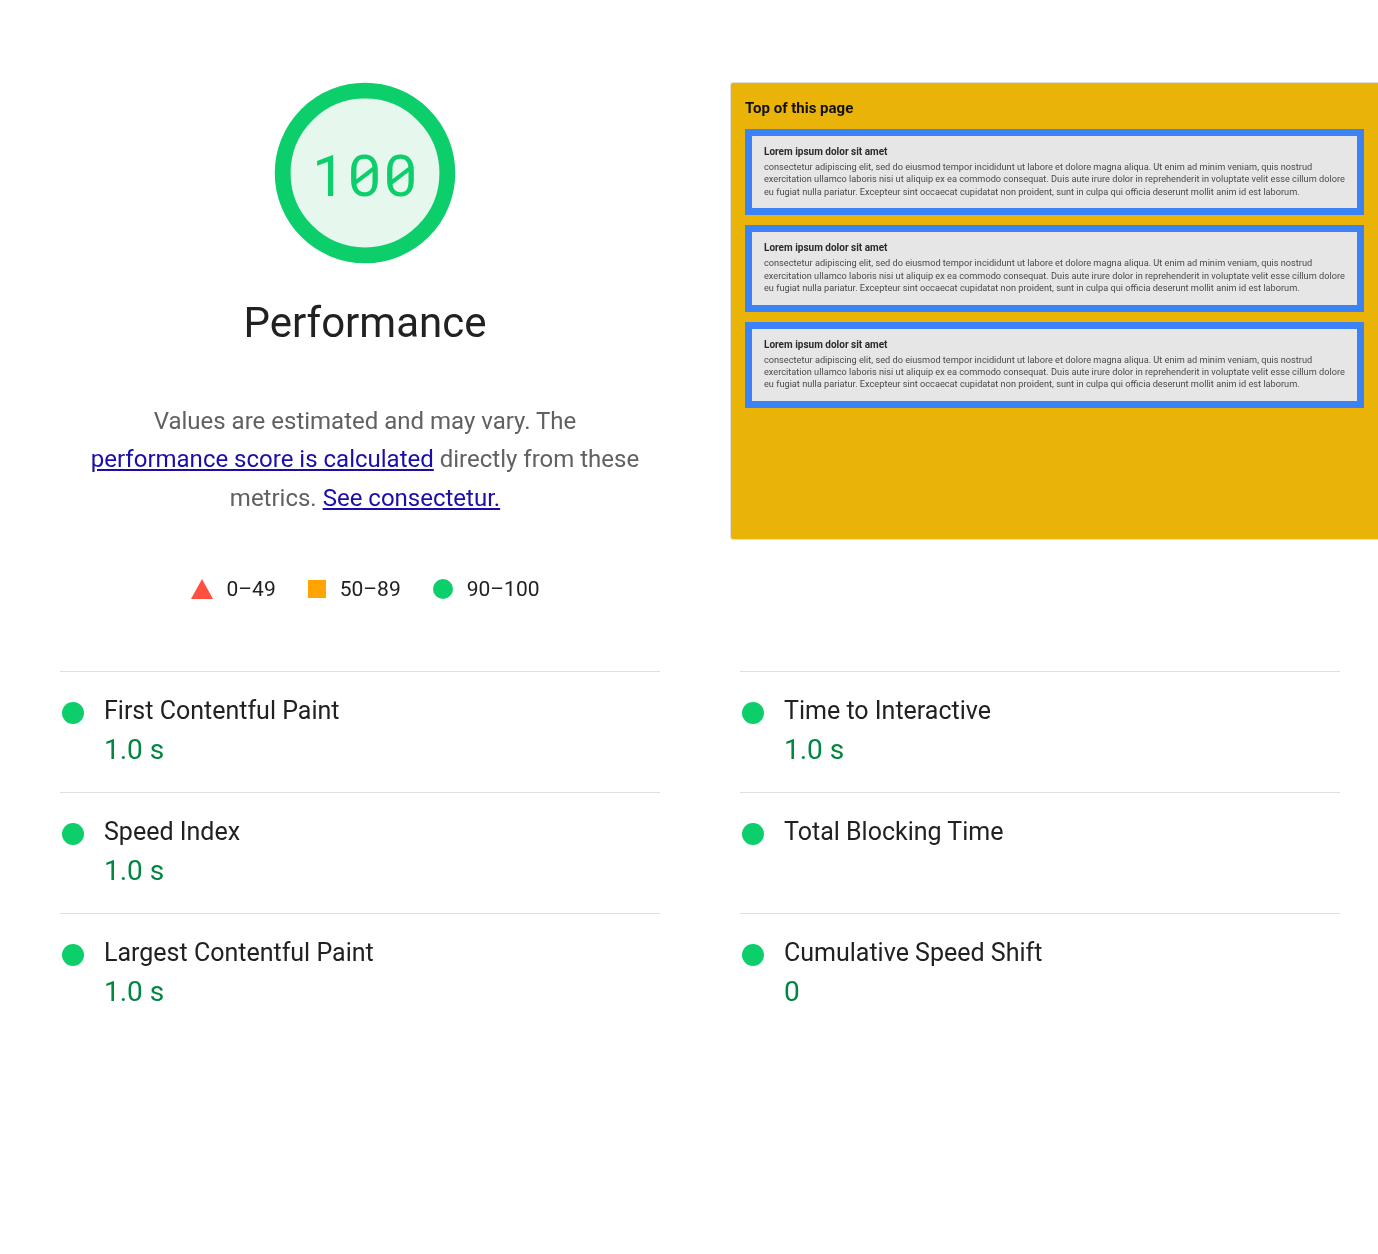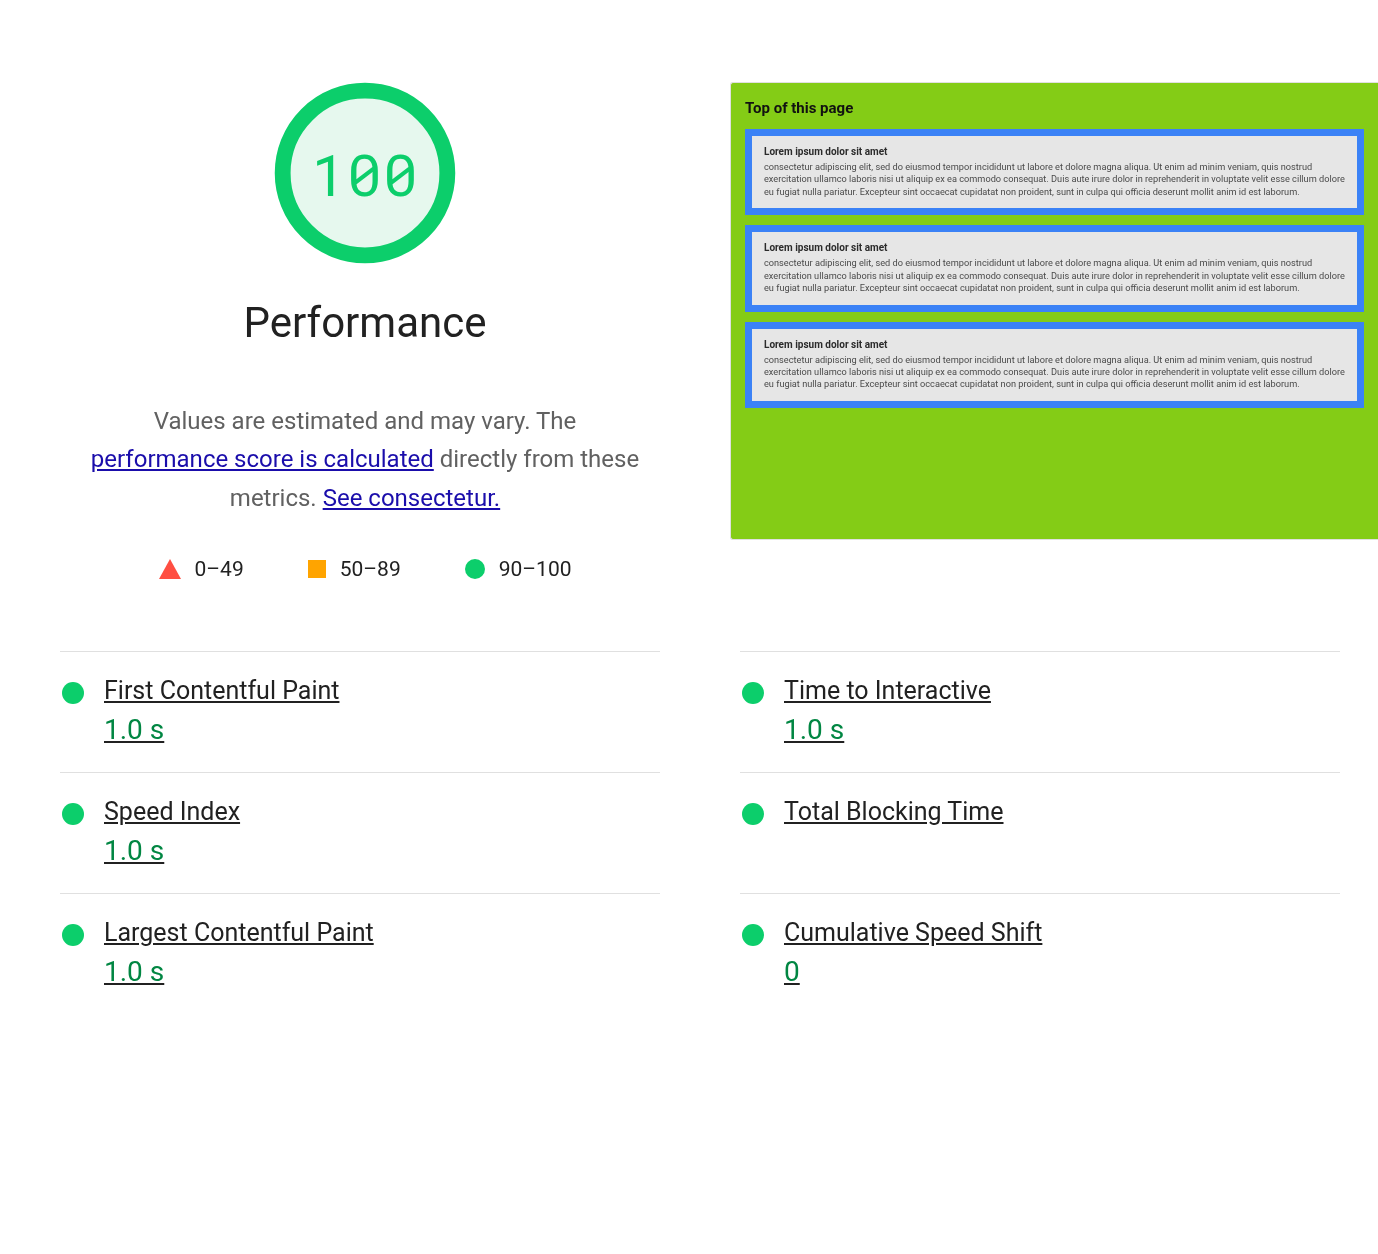--- a/index.html
+++ b/index.html
@@ -55,22 +55,22 @@
       line-height: 1.6;
       max-width: 560px;
     }
     .blurb a {
       color: #1a0dab;
       text-decoration: underline;
     }
     .legend {
       display: flex;
       align-items: center;
-      gap: 64px;
-      margin-top: 40px;
+      gap: 32px;
+      margin-top: 60px;
       font-size: 21px;
       color: #212121;
     }
     .legend-item {
       display: flex;
       align-items: center;
       gap: 14px;
     }
     .tri {
       width: 0; height: 0;
@@ -88,21 +88,21 @@
       background: #0CCE6B;
     }
     .right {
       padding-top: 4px;
       flex: 1;
     }
     .preview-card {
       border: 1px solid #e0e0e0;
       border-right: none;
       border-radius: 3px 0 0 3px;
-      background: #84cc16;
+      background: #eab308;
       padding: 16px 14px 4px 14px;
       display: flex;
       flex-direction: column;
       gap: 10px;
       height: 458px;
       overflow: hidden;
       position: relative;
     }
     .preview-title {
       font-size: 15px;
@@ -126,21 +126,20 @@
       line-height: 1.35;
       color: #4a4a4a;
     }
     .metrics {
       width: 1378px;
       padding: 70px 60px 0 60px;
       display: grid;
       grid-template-columns: 600px 600px;
       column-gap: 80px;
       row-gap: 0;
-      text-decoration: underline;
     }
     .metric {
       border-top: 1px solid #e0e0e0;
       padding: 24px 0 26px 0;
       display: grid;
       grid-template-columns: 44px 1fr;
       grid-template-rows: auto auto;
       align-items: start;
     }
     .metric .dot {

